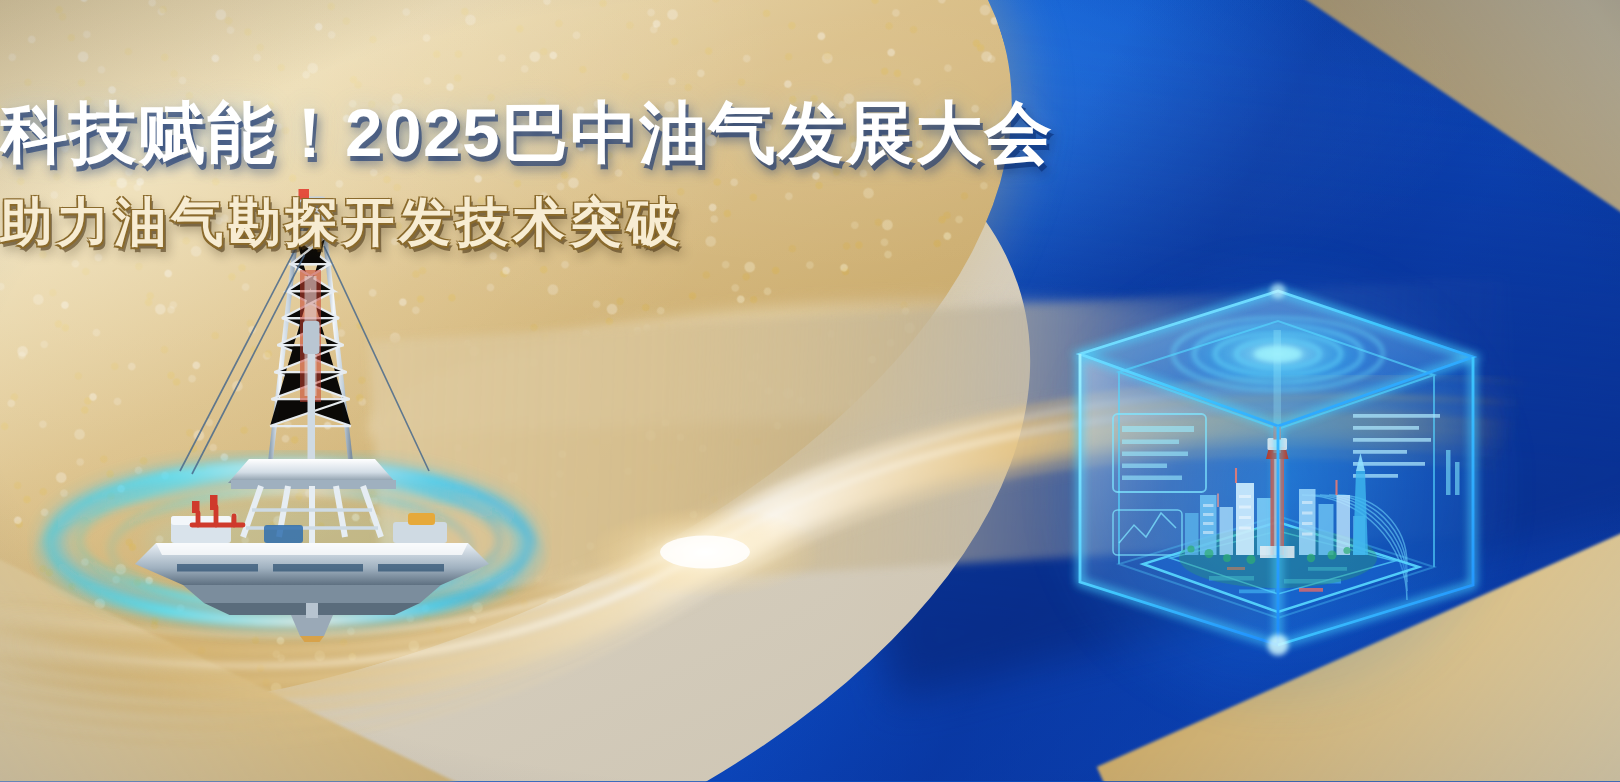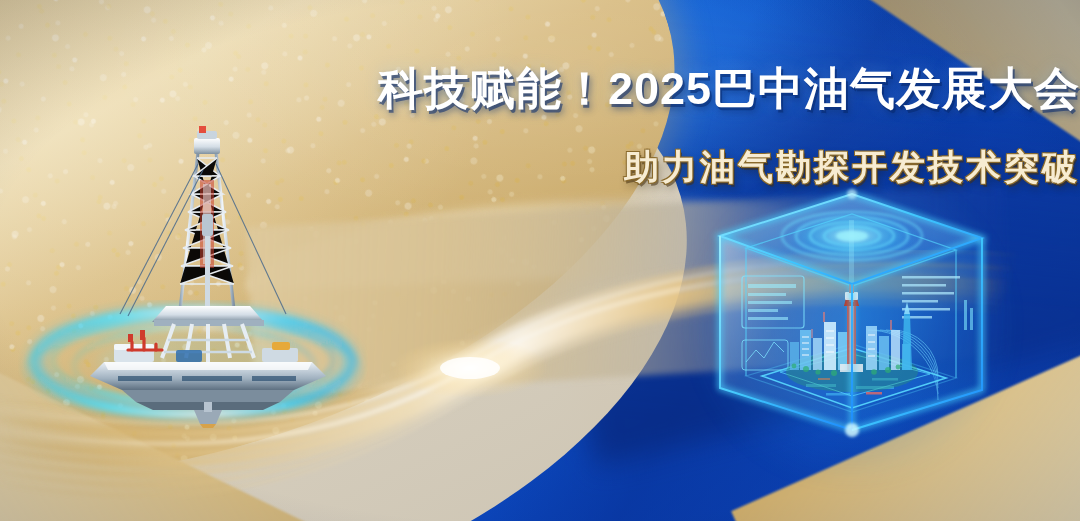--- a/index.html
+++ b/index.html
@@ -120,33 +120,33 @@
   .cube-wrap svg { display:block; }
   .cube-glow {
     left:690px; top:165px; width:325px; height:320px;
     background:radial-gradient(ellipse at 50% 50%, rgba(40,170,255,0.40) 0%, rgba(30,140,255,0.16) 45%, rgba(20,110,240,0) 72%);
     filter:blur(8px);
   }
 
   
   .text-block {
     position:absolute; left:0; top:60px; width:1080px;
-    text-align:right; z-index:40;
+    text-align:left; z-index:40;
   }
   .headline {
     font-size:45px; font-weight:bold; color:#ffffff;
     letter-spacing:1px; line-height:1.28;
     text-shadow:
       2px 3px 0 rgba(6,40,110,0.55),
       3px 5px 7px rgba(4,30,90,0.45),
       0 0 16px rgba(120,190,255,0.30);
     white-space:nowrap;
   }
   .subline {
-    margin-top:27px;
+    margin-top:9px;
     font-size:35px; font-weight:bold;
     color:#f7ecd2;
     letter-spacing:3px; line-height:1.25;
     text-shadow:
       -1px -1px 0 #8a6a2c, 1px -1px 0 #8a6a2c, -1px 1px 0 #8a6a2c, 1px 1px 0 #8a6a2c,
       2px 3px 0 rgba(70,48,14,0.55),
       3px 5px 8px rgba(30,20,5,0.40);
     white-space:nowrap;
   }
 

